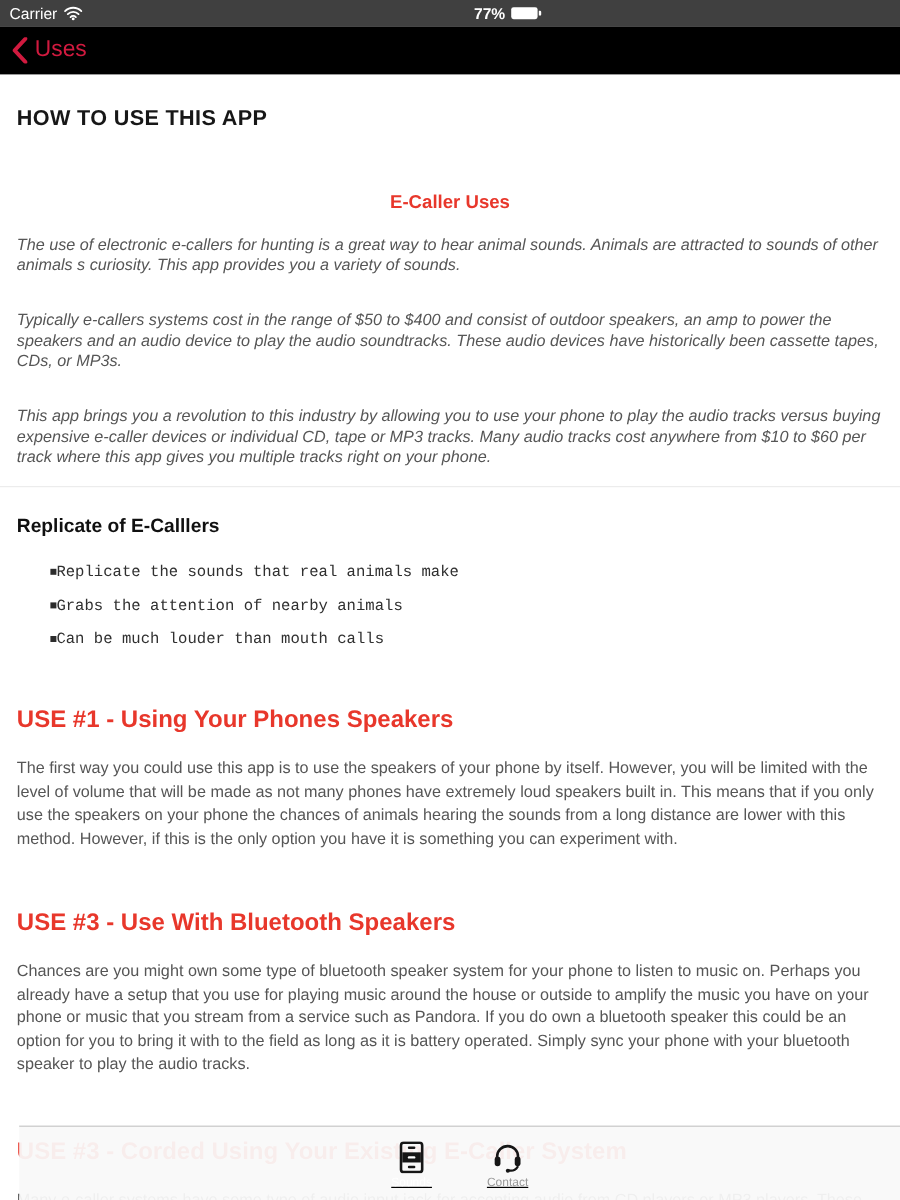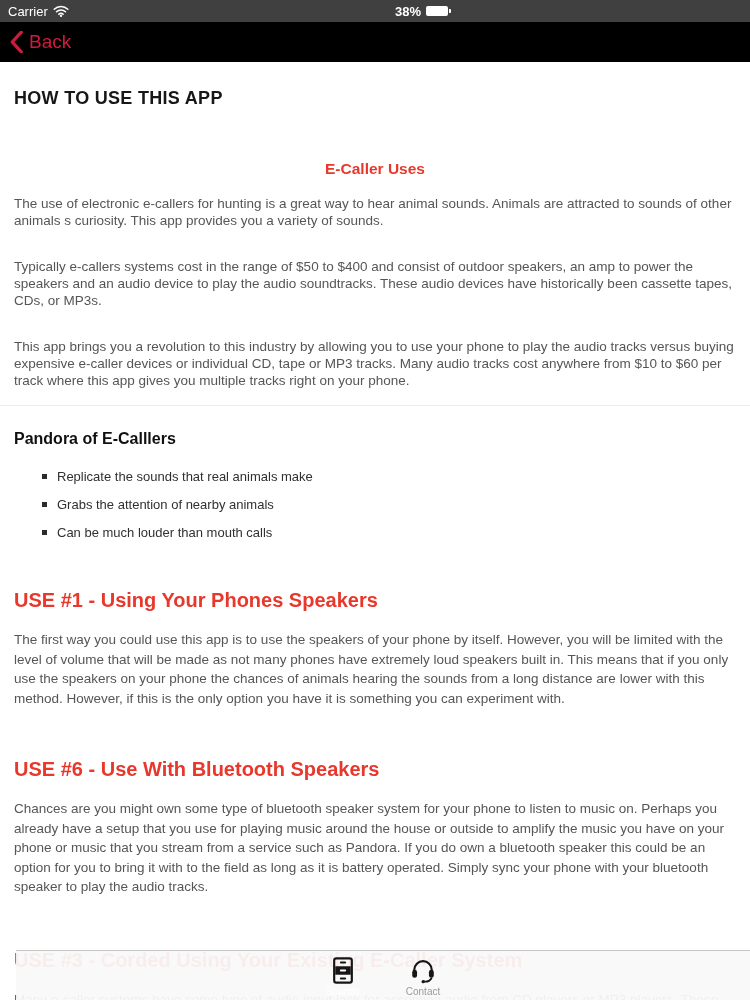--- a/index.html
+++ b/index.html
@@ -29,39 +29,39 @@
   .battery{width:22px;height:10px;background:#fff;border-radius:2px;position:relative;display:inline-block;}
   .battery .tip{position:absolute;right:-3px;top:3px;width:2px;height:4px;background:#fff;border-radius:0 1px 1px 0;}
   
   .nav-bar{height:40px;background:#000;display:flex;align-items:center;padding:0 10px;}
   .back-btn{display:flex;align-items:center;gap:6px;color:var(--back-red);font-size:19px;cursor:pointer;background:none;border:none;padding:0;font-family:inherit;}
   
   .content{padding:0 14px;}
   .page-title{margin:26px 0 0 0;text-align:left;font-size:18px;font-weight:700;color:#171717;letter-spacing:.3px;}
   .red-heading{margin:0;color:var(--heading-red);font-weight:700;font-size:15.5px;}
   .intro-heading{margin-top:51px;text-align:center;}
-  .para{margin:0;color:var(--body-text);font-size:13.5px;line-height:17px;}
+  .para{margin:0;color:var(--body-text);font-size:13.5px;line-height:17px;font-style:italic;}
   .p1{margin-top:17px;}
   .p-gap{margin-top:29px;}
   .divider{border:none;border-top:1px solid #ececec;margin:16px -14px 0 -14px;}
   .benefits-heading{margin:24px 0 0 0;color:#101010;font-size:16px;font-weight:700;}
   .benefit-list{list-style:none;margin:21px 0 0 0;padding:0 0 0 28px;}
-  .benefit-item{display:flex;align-items:flex-start;gap:10px;color:var(--bullet-text);font-size:13px;line-height:15px;margin-top:13px;}
+  .benefit-item{display:flex;align-items:flex-start;color:var(--bullet-text);font-size:13px;line-height:15px;margin-top:13px;font-family:Liberation Mono, monospace;}
   .benefit-item:first-child{margin-top:0;}
   .bullet-sq{width:5px;height:5px;background:#2c2c2c;margin-top:5px;flex:none;}
   .use-heading{font-size:20px;margin-top:49px;}
   .use-para{margin:18px 0 0 0;color:var(--body-text);font-size:13.5px;line-height:19.5px;}
   .u2{margin-top:50px;}
   .u3{margin-top:52px;}
   
   .tab-bar{
-    position:absolute;left:16px;right:0;bottom:0;height:50px;
+    position:absolute;left:16px;right:0;bottom:0;height:62px;
     background:rgba(249,249,249,.94);
     border-top:1px solid #c8c8c8;
-    display:flex;justify-content:center;z-index:5;
+    display:flex;justify-content:center;z-index:5;text-decoration:underline;
   }
   .tab{width:80px;display:flex;flex-direction:column;align-items:center;justify-content:center;padding-top:3px;cursor:pointer;}
   .tab-label{font-size:10px;margin-top:2px;line-height:11px;}
   .tab-label.white{color:var(--tab-label-white);}
   .tab-label.gray{color:var(--tab-label-gray);}
   .icon{display:inline-flex;align-items:center;justify-content:center;}
 </style>
 </head>
 <body>
 
@@ -71,68 +71,68 @@
     <span class="icon">
       <svg width="16" height="12" viewBox="0 0 16 12">
         <path d="M1.2 4.3 a9.6 9.6 0 0 1 13.6 0" stroke="#ffffff" stroke-width="1.5" fill="none" stroke-linecap="round"></path>
         <path d="M3.5 6.8 a6.3 6.3 0 0 1 9 0" stroke="#ffffff" stroke-width="1.5" fill="none" stroke-linecap="round"></path>
         <path d="M5.8 9.2 a3.1 3.1 0 0 1 4.4 0" stroke="#ffffff" stroke-width="1.5" fill="none" stroke-linecap="round"></path>
         <circle cx="8" cy="10.8" r="1.2" fill="#ffffff"></circle>
       </svg>
     </span>
   </div>
   <div class="sb-right">
-    <span>38%</span>
+    <span>77%</span>
     <span class="battery">
         <span class="tip"></span>
       </span>
   </div>
 </div>
 
 <div class="nav-bar">
   <button class="back-btn">
     <span class="icon">
       <svg width="13" height="22" viewBox="0 0 13 22">
         <path d="M11.3 1.2 L2.2 11 L11.3 20.8" stroke="#d11a3f" stroke-width="3.2" fill="none" stroke-linecap="round" stroke-linejoin="round"></path>
       </svg>
     </span>
-    <span>Back</span>
+    <span>Uses</span>
   </button>
 </div>
 
 <div class="content">
   <h1 class="page-title">HOW TO USE THIS APP</h1>
 
   <h2 class="red-heading intro-heading">E-Caller Uses</h2>
   <p class="para p1">The use of electronic e-callers for hunting is a great way to hear animal sounds.  Animals are attracted to sounds of other animals s curiosity. This app provides you a variety of sounds.</p>
   <p class="para p-gap">Typically e-callers systems cost in the range of $50 to $400 and consist of outdoor speakers, an amp to power the speakers and an audio device to play the audio soundtracks.  These audio devices have historically been cassette tapes, CDs, or MP3s.</p>
   <p class="para p-gap">This app brings you a revolution to this industry by allowing you to use your phone to play the audio tracks versus buying expensive e-caller devices or individual CD, tape or MP3 tracks.  Many audio tracks cost anywhere from $10 to $60 per track where this app gives you multiple tracks right on your phone.</p>
 
   <hr class="divider">
 
-  <h2 class="benefits-heading">Pandora of E-Calllers</h2>
+  <h2 class="benefits-heading">Replicate of E-Calllers</h2>
   <ul class="benefit-list">
     <li class="benefit-item">
       <span class="bullet-sq"></span>
       <span>Replicate the sounds that real animals make</span>
     </li>
     <li class="benefit-item">
       <span class="bullet-sq"></span>
       <span>Grabs the attention of nearby animals</span>
     </li>
     <li class="benefit-item">
       <span class="bullet-sq"></span>
       <span>Can be much louder than mouth calls</span>
     </li>
   </ul>
 
   <h2 class="red-heading use-heading">USE #1 - Using Your Phones Speakers</h2>
   <p class="use-para">The first way you could use this app is to use the speakers of your phone by itself.  However, you will be limited with the level of volume that will be made as not many phones have extremely loud speakers built in.  This means that if you only use the speakers on your phone the chances of animals hearing the sounds from a long distance are lower with this method.  However, if this is the only option you have it is something you can experiment with.</p>
 
-  <h2 class="red-heading use-heading u2">USE #6 - Use With Bluetooth Speakers</h2>
+  <h2 class="red-heading use-heading u2">USE #3 - Use With Bluetooth Speakers</h2>
   <p class="use-para">Chances are you might own some type of bluetooth speaker system for your phone to listen to music on.  Perhaps you already have a setup that you use for playing music around the house or outside to amplify the music you have on your phone or music that you stream from a service such as Pandora.  If you do own a bluetooth speaker this could be an option for you to bring it with to the field as long as it is battery operated.  Simply sync your phone with your bluetooth speaker to play the audio tracks.</p>
 
   <h2 class="red-heading use-heading u3">USE #3 - Corded Using Your Existing E-Caller System</h2>
   <p class="use-para">Many e-caller systems have some type of audio input jack for accepting audio from CD players or MP3 players.  These are often 3.5mm jacks which is a common sized jack for most phones.  You could simply buy a long 3.5mm headphone cord and</p>
 </div>
 
 <div class="tab-bar">
   <div class="tab">
     <span class="icon">
       <svg width="22" height="27" viewBox="0 0 24 30">

